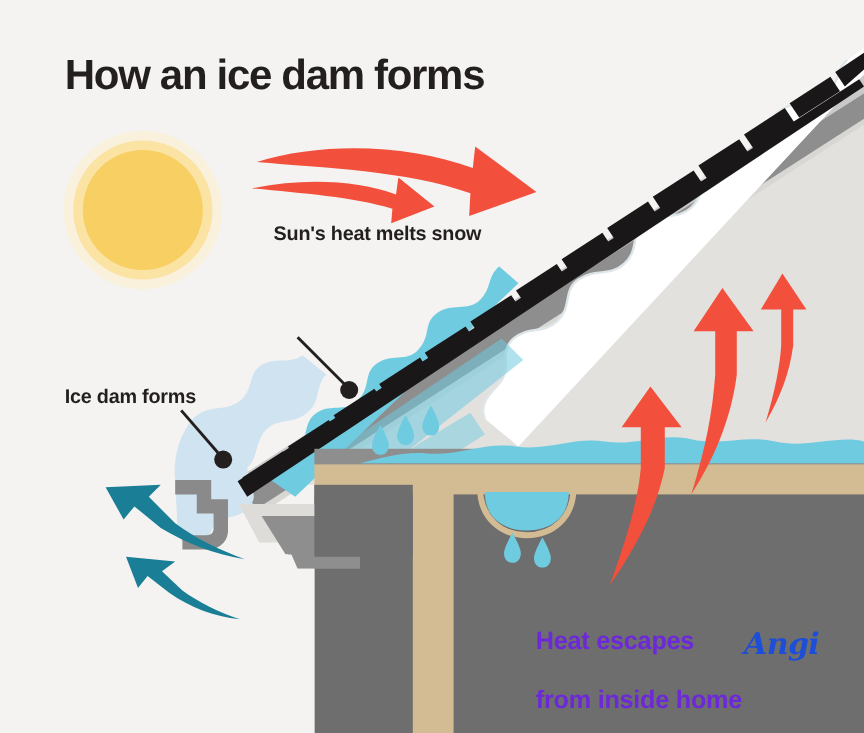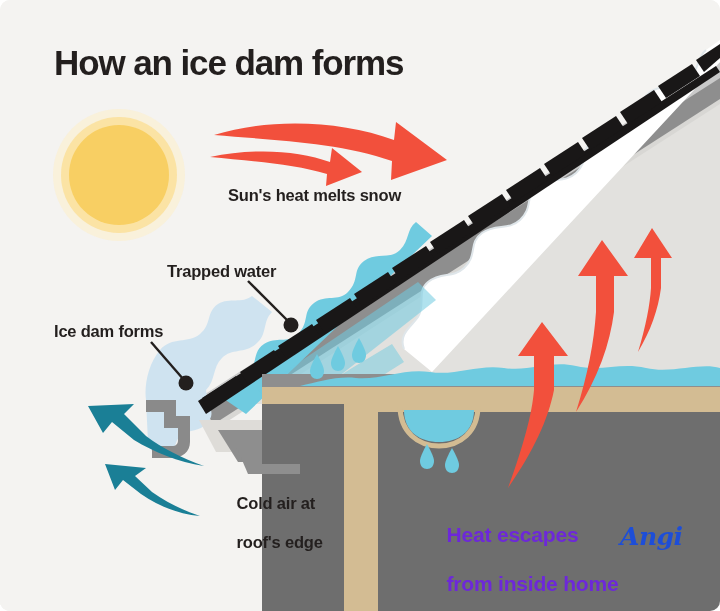--- a/index.html
+++ b/index.html
@@ -7,21 +7,20 @@
     padding: 0;
     background: #ffffff;
   }
   #infographic {
     position: relative;
     width: 720px;
     height: 611px;
     overflow: hidden;
     background: #f4f3f1;
     font-family: "Liberation Sans", sans-serif;
-    border-radius: 10px;
     -webkit-font-smoothing: antialiased;
   }
   #scene {
     position: absolute;
     inset: 0;
     width: 720px;
     height: 611px;
     display: block;
   }
   .txt {
@@ -312,28 +311,23 @@
         <circle cx="186" cy="383" r="7.5" fill="#231f1e"></circle>
       </g>
 
     </g>
   </svg>
 
   <h1 class="txt" id="title">How an ice dam forms</h1>
 
   <div class="txt" id="label-sun">Sun's heat melts snow</div>
 
-  <div class="txt" id="label-trapped">Trapped water</div>
 
   <div class="txt" id="label-icedam">Ice dam forms</div>
 
-  <div class="txt" id="label-coldair">
-    <span>Cold air at</span><br>
-    <span>roof's edge</span>
-  </div>
 
   <div class="txt" id="label-heat">
     <span>Heat escapes</span><br>
     <span>from inside home</span>
   </div>
 
   <div id="angi-logo">Angi</div>
 
 </div>
 

